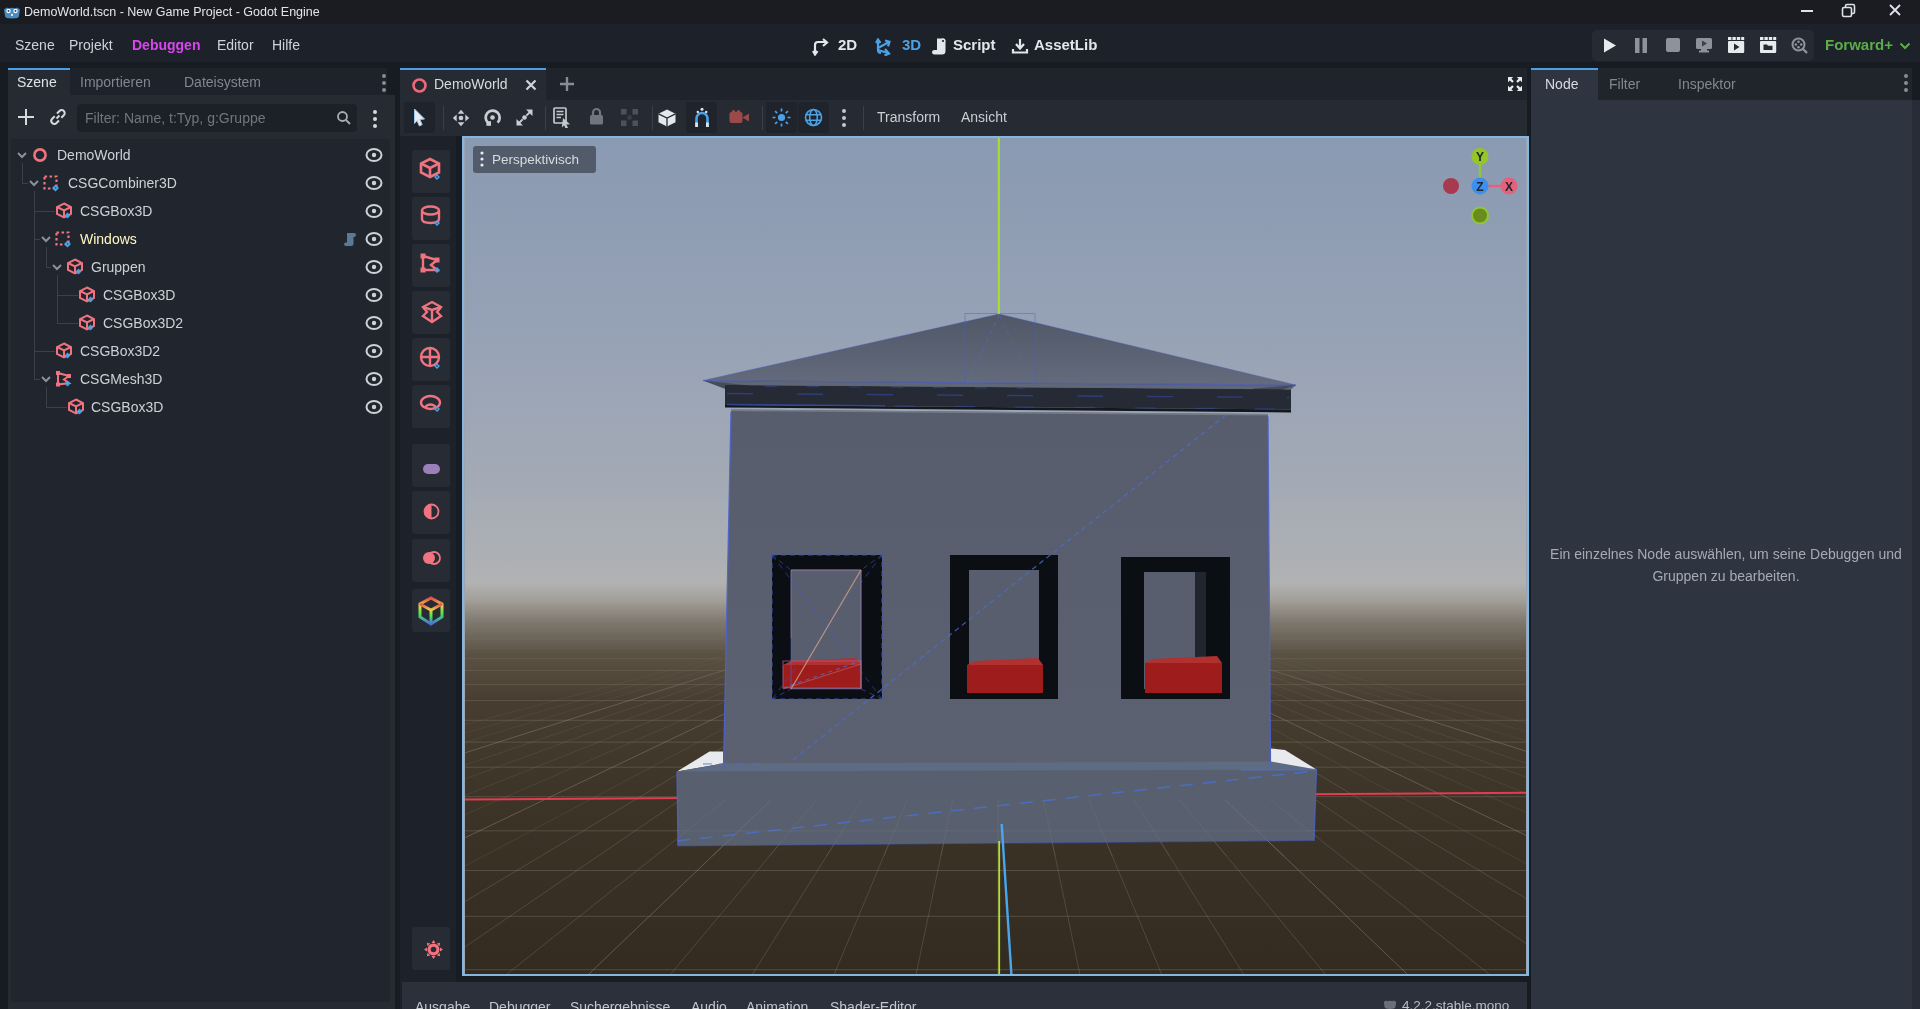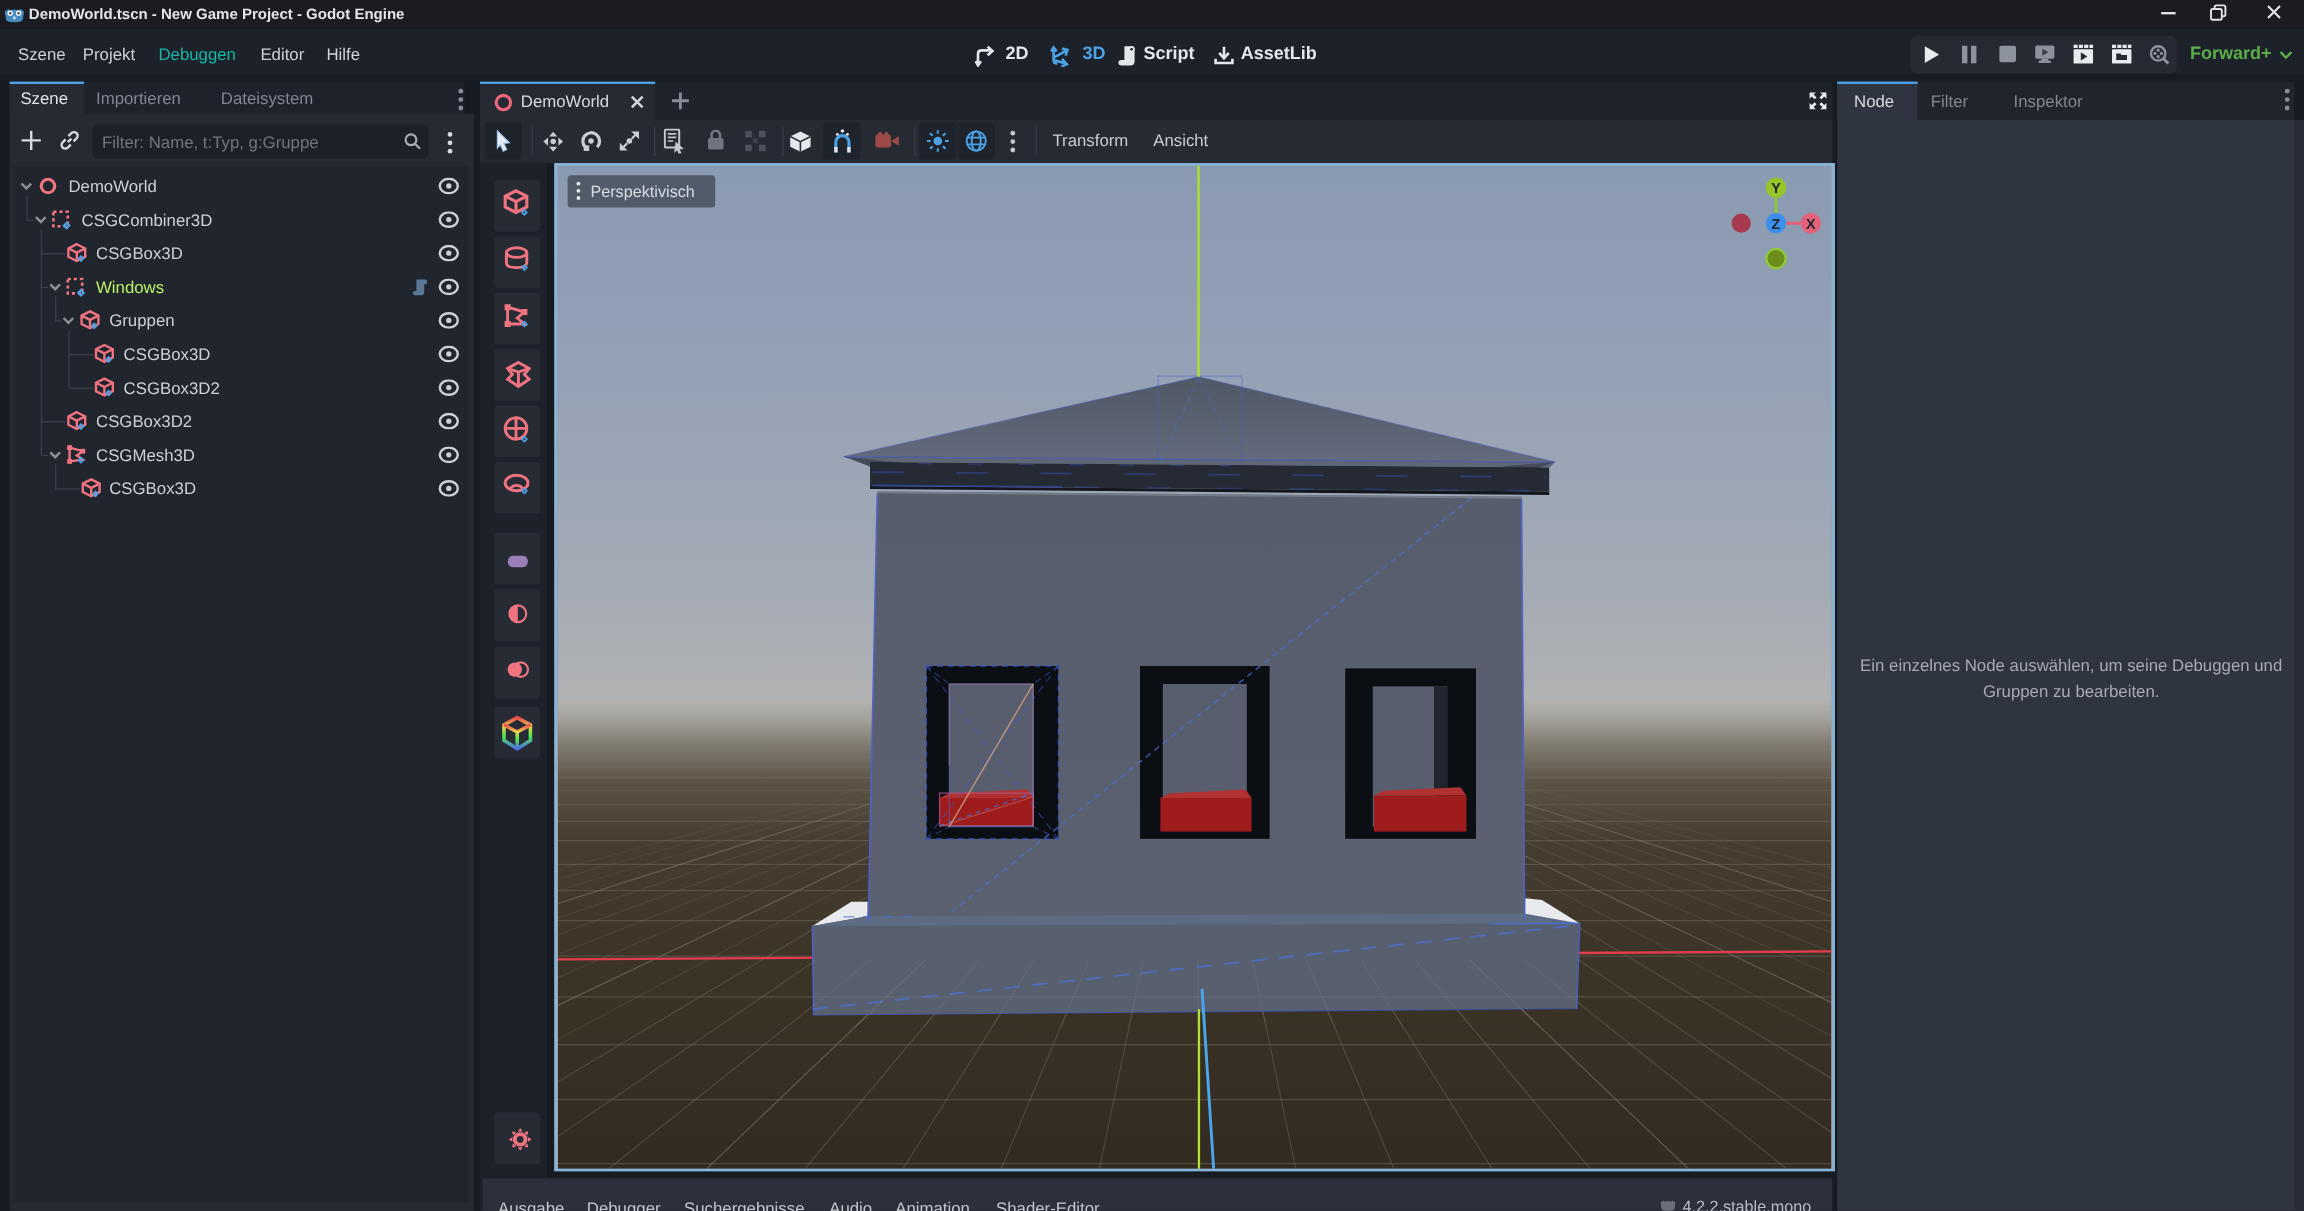--- a/index.html
+++ b/index.html
@@ -5,42 +5,42 @@
   * { margin:0; padding:0; box-sizing:border-box; }
   html,body { width:1920px; height:1009px; overflow:hidden; background:#171b22;
     font-family:"Liberation Sans", sans-serif; }
   .abs { position:absolute; }
   .txt { color:#ccd1d7; font-size:14px; white-space:nowrap; }
 </style>
 </head>
 <body>
 
 <div class="abs" style="left:0;top:0;width:1920px;height:24px;background:#1a1c21;"></div>
-<div class="abs" style="left:24px;top:5px;color:#e2e5e9;font-size:12.5px;font-weight:bold;">DemoWorld.tscn - New Game Project - Godot Engine</div>
+<div class="abs" style="left:24px;top:5px;color:#e2e5e9;font-size:12.5px;">DemoWorld.tscn - New Game Project - Godot Engine</div>
 <svg class="abs" style="left:3px;top:3px" width="18" height="18" viewBox="0 0 18 18">
   <path d="M2 13 L1 6.5 L4 4.5 L5.5 5.5 Q9 4.2 12.5 5.5 L14 4.5 L17 6.5 L16 13 Q16 15.5 9 15.5 Q2 15.5 2 13 Z" fill="#478cbf"></path>
   <circle cx="5.5" cy="8" r="2.2" fill="#fff"></circle>
     <circle cx="12.5" cy="8" r="2.2" fill="#fff"></circle>
   <circle cx="5.5" cy="8" r="1" fill="#414042"></circle>
     <circle cx="12.5" cy="8" r="1" fill="#414042"></circle>
   <rect x="8.2" y="10.8" width="1.6" height="2.2" fill="#fff"></rect>
 </svg>
 <div class="abs" style="left:1801px;top:10px;width:12px;height:2px;background:#dfe3e8;"></div>
 <svg class="abs" style="left:1841px;top:3px" width="15" height="15" viewBox="0 0 15 15">
     <rect x="4.5" y="1.5" width="9" height="9" rx="1.5" fill="none" stroke="#dfe3e8" stroke-width="1.6"></rect>
     <rect x="1.5" y="4.5" width="9" height="9" rx="1.5" fill="#1a1c21" stroke="#dfe3e8" stroke-width="1.6"></rect>
   </svg>
 <svg class="abs" style="left:1888px;top:3px" width="14" height="14" viewBox="0 0 14 14">
     <path d="M2 2 L12 12 M12 2 L2 12" stroke="#dfe3e8" stroke-width="1.8"></path>
   </svg>
 
 <div class="abs" style="left:0;top:24px;width:1920px;height:38px;background:#1d212a;"></div>
 <div class="abs txt" style="left:15px;top:37px;color:#ced3d9;">Szene</div>
 <div class="abs txt" style="left:69px;top:37px;color:#ced3d9;text-align:center;">Projekt</div>
-<div class="abs txt" style="left:132px;top:37px;color:#14b8a6;">Debuggen</div>
+<div class="abs txt" style="left:132px;top:37px;color:#d946ef;font-weight:bold;">Debuggen</div>
 <div class="abs txt" style="left:217px;top:37px;color:#ced3d9;">Editor</div>
 <div class="abs txt" style="left:272px;top:37px;color:#ced3d9;">Hilfe</div>
 
 <div class="abs" id="switcher" style="left:812px;top:36px;">
     <svg style="position:absolute;left:0;top:2px" width="20" height="18" viewBox="0 0 20 18">
       <g stroke="#e3e6ea" stroke-width="2.2" fill="none">
         <path d="M3 16 V7 Q3 4 6 4 H14"></path>
         <path d="M11 1 L15 4.5 L11 8"></path>
         <path d="M1 13 L3 16.5 L5.5 13"></path>
       </g>
@@ -212,21 +212,21 @@
     </svg>
     <svg style="position:absolute;left:40px;top:235px" width="12" height="8" viewBox="0 0 12 8">
       <path d="M2 2 L6 6 L10 2" stroke="#8b9199" stroke-width="2" fill="none"></path>
     </svg>
     <svg style="position:absolute;left:55px;top:231px" width="17" height="17" viewBox="0 0 17 17">
       <g stroke="#ef7480" stroke-width="2.2" fill="none" stroke-dasharray="2.6 2.4">
         <rect x="1.5" y="1.5" width="12" height="12"></rect>
       </g>
       <path d="M9 13 L12.5 9.5 L16 13 L12.5 16.5 Z M11.5 13 L12.5 12 L13.5 13 L12.5 14 Z" fill="#4aa3e8" fill-rule="evenodd"></path>
     </svg>
-    <div style="position:absolute;left:80px;top:231px;color:#bef264;font-size:14px;">Windows</div>
+    <div style="position:absolute;left:80px;top:231px;color:#fef9c3;font-size:14px;">Windows</div>
     <svg style="position:absolute;left:343px;top:232px" width="14" height="15" viewBox="0 0 14 15">
       <path d="M4 1 H11 Q13 1 13 3 Q13 5 11 5 H10.5 V12 Q10.5 14 8.5 14 H3 Q1 14 1 12.2 Q1 10.5 3 10.5 H4 Z" fill="#5b7894"></path>
     </svg>
     <svg style="position:absolute;left:365px;top:232px" width="18" height="14" viewBox="0 0 18 14">
       <ellipse cx="9" cy="7" rx="7.5" ry="6" stroke="#ccd1d6" stroke-width="2" fill="none"></ellipse>
       <circle cx="9" cy="7" r="2.2" fill="#ccd1d6"></circle>
     </svg>
     <svg style="position:absolute;left:51px;top:263px" width="12" height="8" viewBox="0 0 12 8">
       <path d="M2 2 L6 6 L10 2" stroke="#8b9199" stroke-width="2" fill="none"></path>
     </svg>

